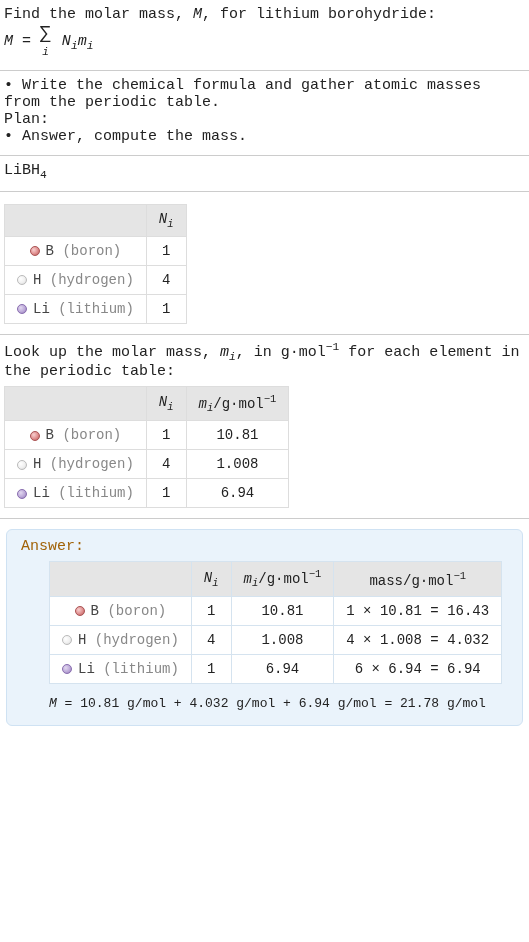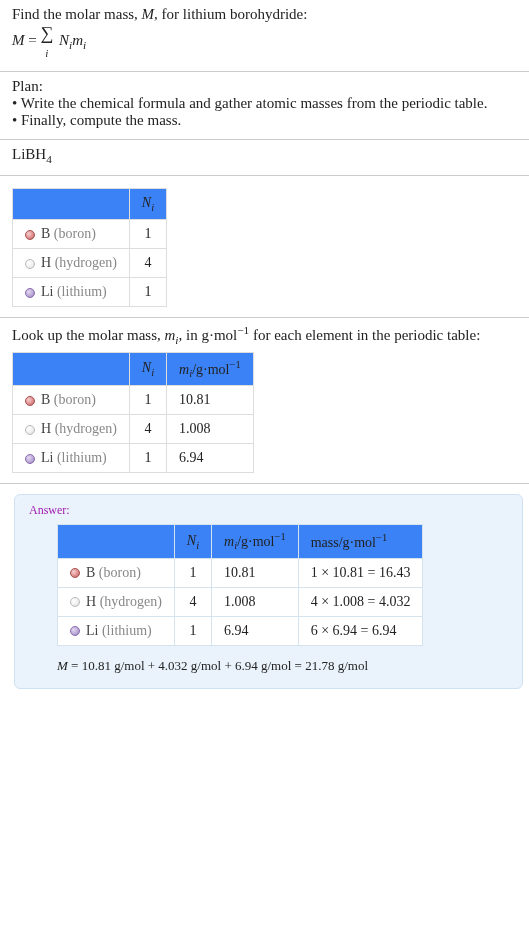--- a/index.html
+++ b/index.html
@@ -5,47 +5,48 @@
   body {
     margin: 0;
     padding: 0;
     font-family: Georgia, "Times New Roman", serif;
     font-size: 15px;
     color: #222;
     background: #fff;
     width: 529px;
   }
   .section {
-    padding: 6px 4px 10px 12px;
+    padding: 6px 4px 10px 4px;
     border-bottom: 1px solid #ccc;
+    font-family: Liberation Mono, monospace;
   }
   .section.no-border {
     border-bottom: none;
   }
   .sub {
     vertical-align: sub;
     font-size: 0.75em;
   }
   .sup {
     vertical-align: super;
     font-size: 0.75em;
   }
   table.data {
     border-collapse: collapse;
     margin-top: 6px;
     font-size: 14px;
   }
   table.data th, table.data td {
     border: 1px solid #ddd;
     padding: 6px 12px;
-    text-align: left;
+    text-align: center;
     font-weight: normal;
   }
   table.data th {
-    background: #3b82f6;
+    background: #e5e5e5;
   }
   table.data td.center, table.data th.center {
     text-align: center;
   }
   .elem-cell {
     color: #888;
     white-space: nowrap;
   }
   .elem-sym {
     color: #444;
@@ -73,22 +74,22 @@
   }
   .answer-box {
     margin: 4px 2px 10px 2px;
     background: #eaf3fb;
     border: 1px solid #cfe2f3;
     border-radius: 6px;
     padding: 8px 10px 14px 14px;
     position: relative;
   }
   .answer-label {
-    font-size: 12px;
-    color: #a21caf;
+    font-size: 15px;
+    color: #a16207;
     margin-bottom: 6px;
   }
   .answer-inner {
     padding-left: 28px;
   }
   .answer-box table.data {
     background: #fff;
   }
   .answer-box table.data th, .answer-box table.data td {
     border: 1px solid #d5e3ef;
@@ -106,23 +107,23 @@
   <div>
     <span>Find the molar mass, </span><span class="ital">M</span><span>, for lithium borohydride:</span>
   </div>
   <div>
     <span class="ital">M</span><span> = </span><span style="display:inline-block; text-align:center; vertical-align:middle;"><span style="font-size:18px;">∑</span><br><span class="ital" style="font-size:11px;">i</span></span>
     <span style="margin-left:2px;"><span class="ital">N</span><span class="ital sub">i</span></span><span><span class="ital">m</span><span class="ital sub">i</span></span>
   </div>
 </div>
 
 <div class="section">
+  <div>• Write the chemical formula and gather atomic masses from the periodic table.</div>
   <div>Plan:</div>
-  <div>• Write the chemical formula and gather atomic masses from the periodic table.</div>
-  <div>• Finally, compute the mass.</div>
+  <div>• Answer, compute the mass.</div>
 </div>
 
 <div class="section">
   <div>
     <span>LiBH</span><span class="sub">4</span>
   </div>
 </div>
 
 <div class="section">
   <table class="data">

